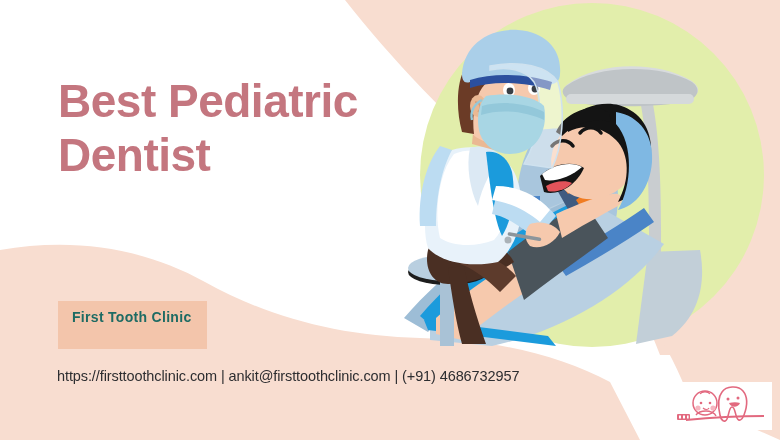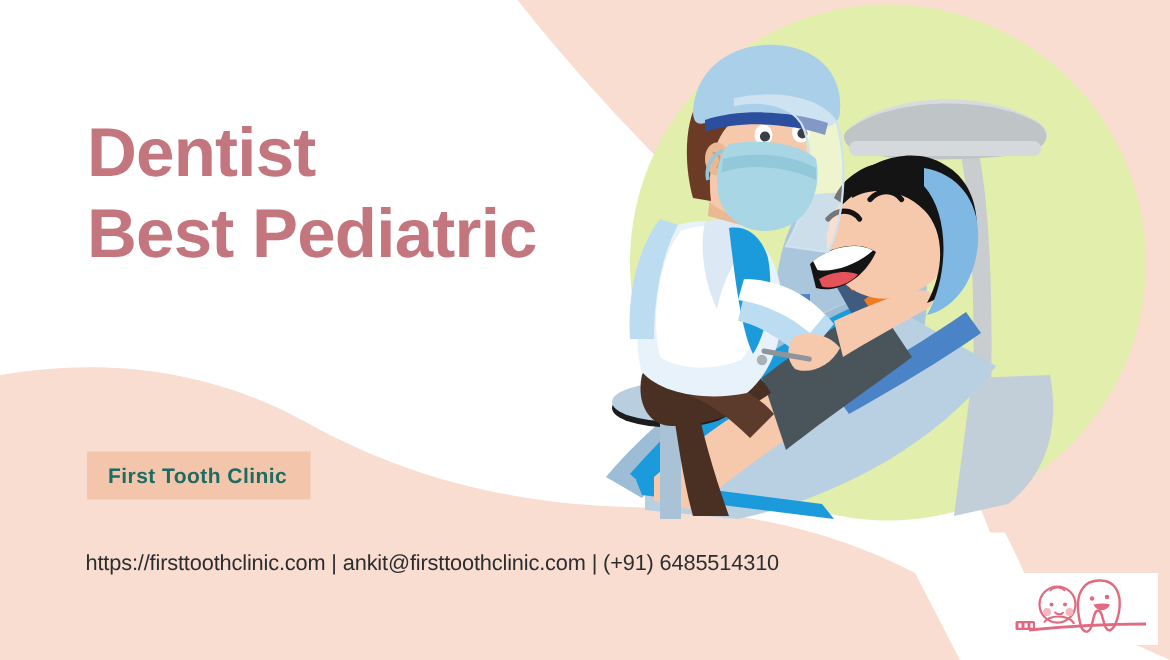--- a/index.html
+++ b/index.html
@@ -17,21 +17,21 @@
     letter-spacing:-0.5px;color:#c4767f;
   }
   .subhead{
     position:absolute;left:58px;top:186px;width:250px;
     font-size:14.5px;line-height:1.55;color:#3b3b3e;font-weight:400;
   }
   .badge{
     position:absolute;left:58px;top:301px;
     background:#f3c5ab;color:#1d6b63;
     font-size:14px;font-weight:bold;letter-spacing:0.3px;
-    padding:8px 16px 8px 14px;white-space:nowrap;
+    padding:8px 16px 24px 14px;white-space:nowrap;
   }
   .contact{
     position:absolute;left:57px;top:368px;
     font-size:14.5px;color:#2d2d30;white-space:nowrap;letter-spacing:-0.1px;
   }
 
   
   .logo{position:absolute;left:672px;top:382px;width:100px;height:48px;}
 </style>
 </head>
@@ -151,30 +151,30 @@
 
       <path fill="#ffffff" fill-opacity="0.42" stroke="#cfe2ef" stroke-width="1.5" d="M490 66 C520 60 548 66 558 82 C566 112 562 148 552 168 L524 164 C540 136 544 100 534 82 C526 70 508 66 490 70 Z"></path>
 
       <path fill="#a8d6e4" d="M486 96 C508 92 534 96 544 106 C548 126 540 146 522 152 C504 158 486 150 480 134 C476 120 478 104 486 96 Z"></path>
       <path fill="#93c8da" d="M482 106 C504 100 530 104 544 112 L544 120 C528 112 502 108 481 115 Z"></path>
       <path stroke="#93c8da" stroke-width="2.4" fill="none" d="M482 100 C474 104 470 112 472 120"></path>
     </g>
   </svg>
 
   <div class="headline">
+    <div>Best Pediatric</div>
     <div>Dentist</div>
-    <div>Best Pediatric</div>
   </div>
 
 
   <div class="badge">
     <span>First Tooth Clinic</span>
   </div>
 
-  <div class="contact">https://firsttoothclinic.com | ankit@firsttoothclinic.com | (+91) 6485514310</div>
+  <div class="contact">https://firsttoothclinic.com | ankit@firsttoothclinic.com | (+91) 4686732957</div>
 
   <svg class="logo" viewBox="0 0 100 48" width="100" height="48">
     <rect x="0" y="0" width="100" height="48" fill="#ffffff"></rect>
 
     <path fill="#ffffff" stroke="#e2697f" stroke-width="1.6" d="M50 10 C54 4 66 3 71 9 C76 15 75 25 72 33 C70 38 67 40 65 36 C63 32 63 25 60 25 C57 25 57 33 55 37 C53 41 49 39 48 33 C46 24 46 15 50 10 Z"></path>
     <circle cx="56" cy="17" r="1.5" fill="#e2697f"></circle>
     <circle cx="66" cy="16" r="1.5" fill="#e2697f"></circle>
     <path fill="#e2697f" d="M57 21 C61 20 65 20 68 21 C66 26 59 26 57 21 Z"></path>
 
     <circle cx="33" cy="21" r="12" fill="#ffffff" stroke="#e2697f" stroke-width="1.5"></circle>

